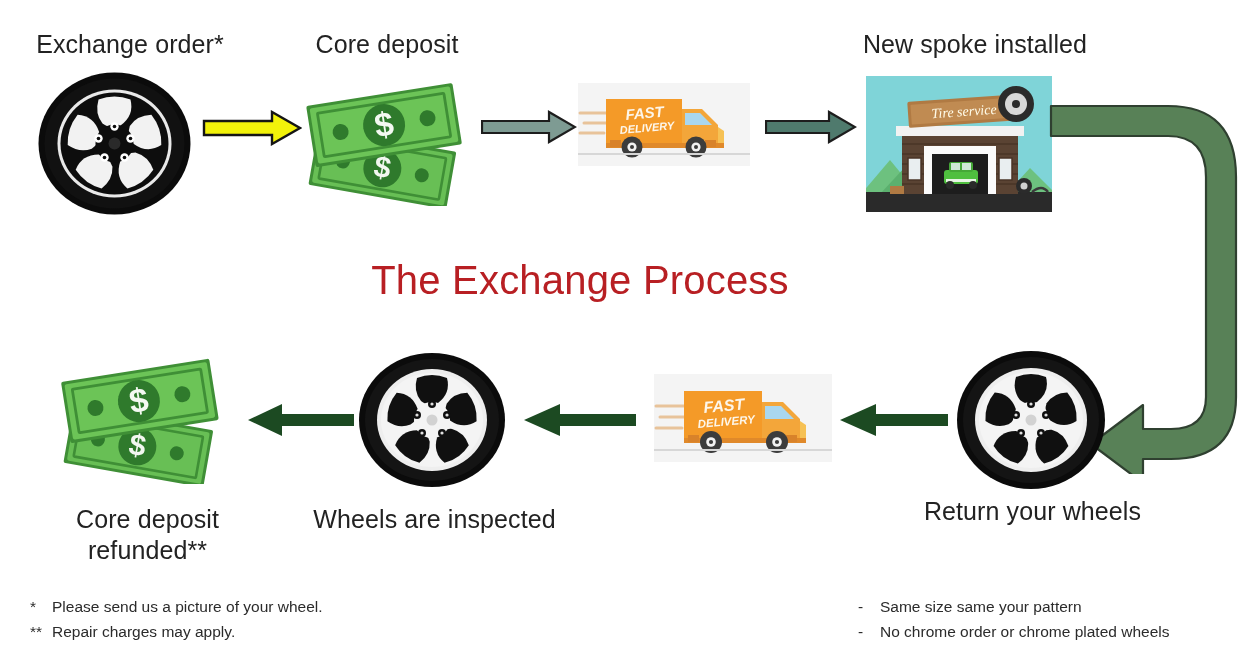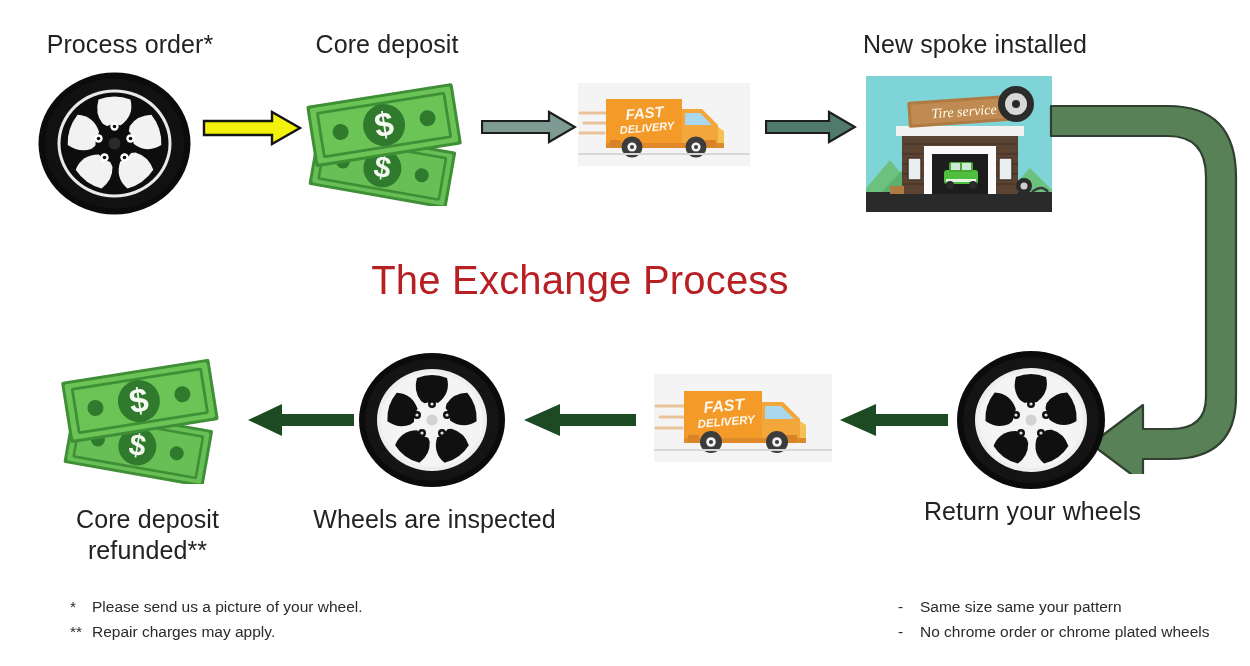--- a/index.html
+++ b/index.html
@@ -31,21 +31,20 @@
     color:#b81f23;
     text-align:center;
     letter-spacing:0.2px;
     white-space:nowrap;
   }
   .note{
     font-size:15.5px;
     line-height:25px;
     color:#2b2b2b;
     white-space:nowrap;
-    margin-left:40px;
   }
   .note .mk{display:inline-block;width:22px;}
   .note2 .mk{display:inline-block;width:22px;}
 
   
   .arrow{position:absolute;}
 
   
   .wheel{position:absolute;}
   .wheel svg{display:block;}
@@ -59,21 +58,21 @@
 
   
   .shopcard{position:absolute;overflow:hidden;background:#7fd4d8;}
   .shopcard svg{display:block;}
 </style>
 </head>
 <body>
 
 <div class="stage">
 
-  <div class="abs label" style="left:0px;top:29px;width:260px;">Process order*</div>
+  <div class="abs label" style="left:0px;top:29px;width:260px;">Exchange order*</div>
 
   <div class="abs label" style="left:272px;top:29px;width:230px;">Core deposit</div>
 
   <div class="abs label" style="left:790px;top:29px;width:370px;">New spoke installed</div>
 
   <div class="wheel" style="left:38px;top:72px;width:153px;height:143px;">
     <svg width="153" height="143" viewBox="0 0 153 143">
       <defs>
         <clipPath id="rimClipA">
             <circle cx="76.5" cy="71.5" r="54"></circle>

